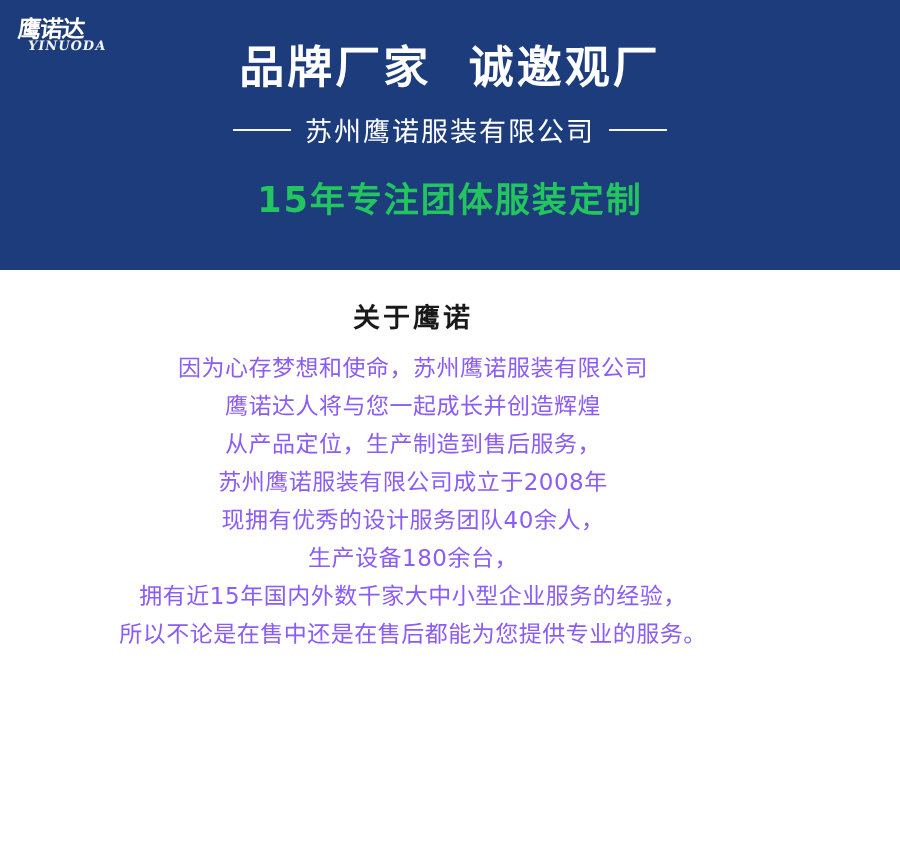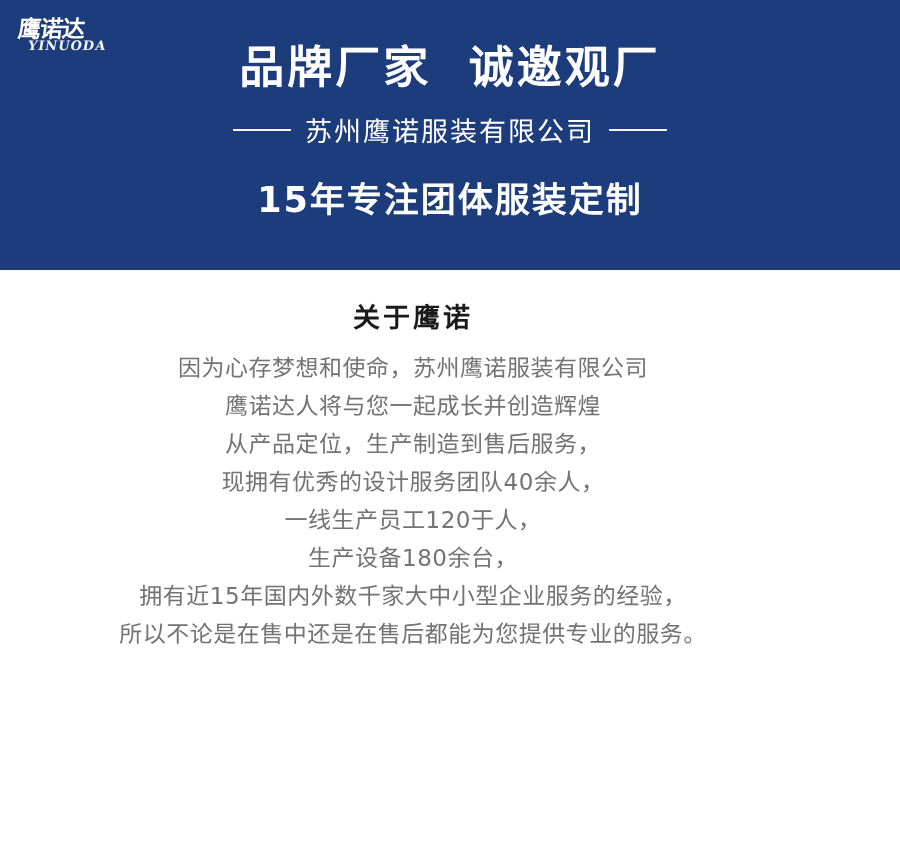--- a/index.html
+++ b/index.html
@@ -91,21 +91,21 @@
   .rule.right { margin-left: 14px; }
   .banner-sub {
     color: #ffffff;
     font-family: Liberation Mono, monospace;
     font-size: 27px;
     letter-spacing: 2px;
     white-space: pre;
   }
   .banner-tagline {
     margin-top: 22px;
-    color: #ffffff;
+    color: #22c55e;
     font-family: "DejaVu Sans", sans-serif;
     font-size: 35px;
     font-weight: bold;
     letter-spacing: 2px;
     white-space: pre;
   }
 
   
   .content {
     width: 796px;
@@ -121,21 +121,21 @@
     font-weight: bold;
     letter-spacing: 3px;
     margin-bottom: 14px;
   }
   .para-list {
     margin: 0;
     padding: 0;
     list-style: none;
   }
   .para-line {
-    color: #737373;
+    color: #8b5cf6;
     font-family: "DejaVu Sans", sans-serif;
     font-size: 23px;
     line-height: 38px;
     letter-spacing: 0.5px;
     white-space: pre;
   }
 </style>
 </head>
 <body>
 
@@ -161,21 +161,21 @@
     </div>
   </div>
 
   <div class="content">
     <div class="section-heading">关于鹰诺</div>
 
     <ul class="para-list">
       <li class="para-line">因为心存梦想和使命，苏州鹰诺服装有限公司</li>
       <li class="para-line">鹰诺达人将与您一起成长并创造辉煌</li>
       <li class="para-line">从产品定位，生产制造到售后服务，</li>
+      <li class="para-line">苏州鹰诺服装有限公司成立于2008年</li>
       <li class="para-line">现拥有优秀的设计服务团队40余人，</li>
-      <li class="para-line">一线生产员工120于人，</li>
       <li class="para-line">生产设备180余台，</li>
       <li class="para-line">拥有近15年国内外数千家大中小型企业服务的经验，</li>
       <li class="para-line">所以不论是在售中还是在售后都能为您提供专业的服务。</li>
     </ul>
   </div>
 
 </div>
 
 </body></html>

